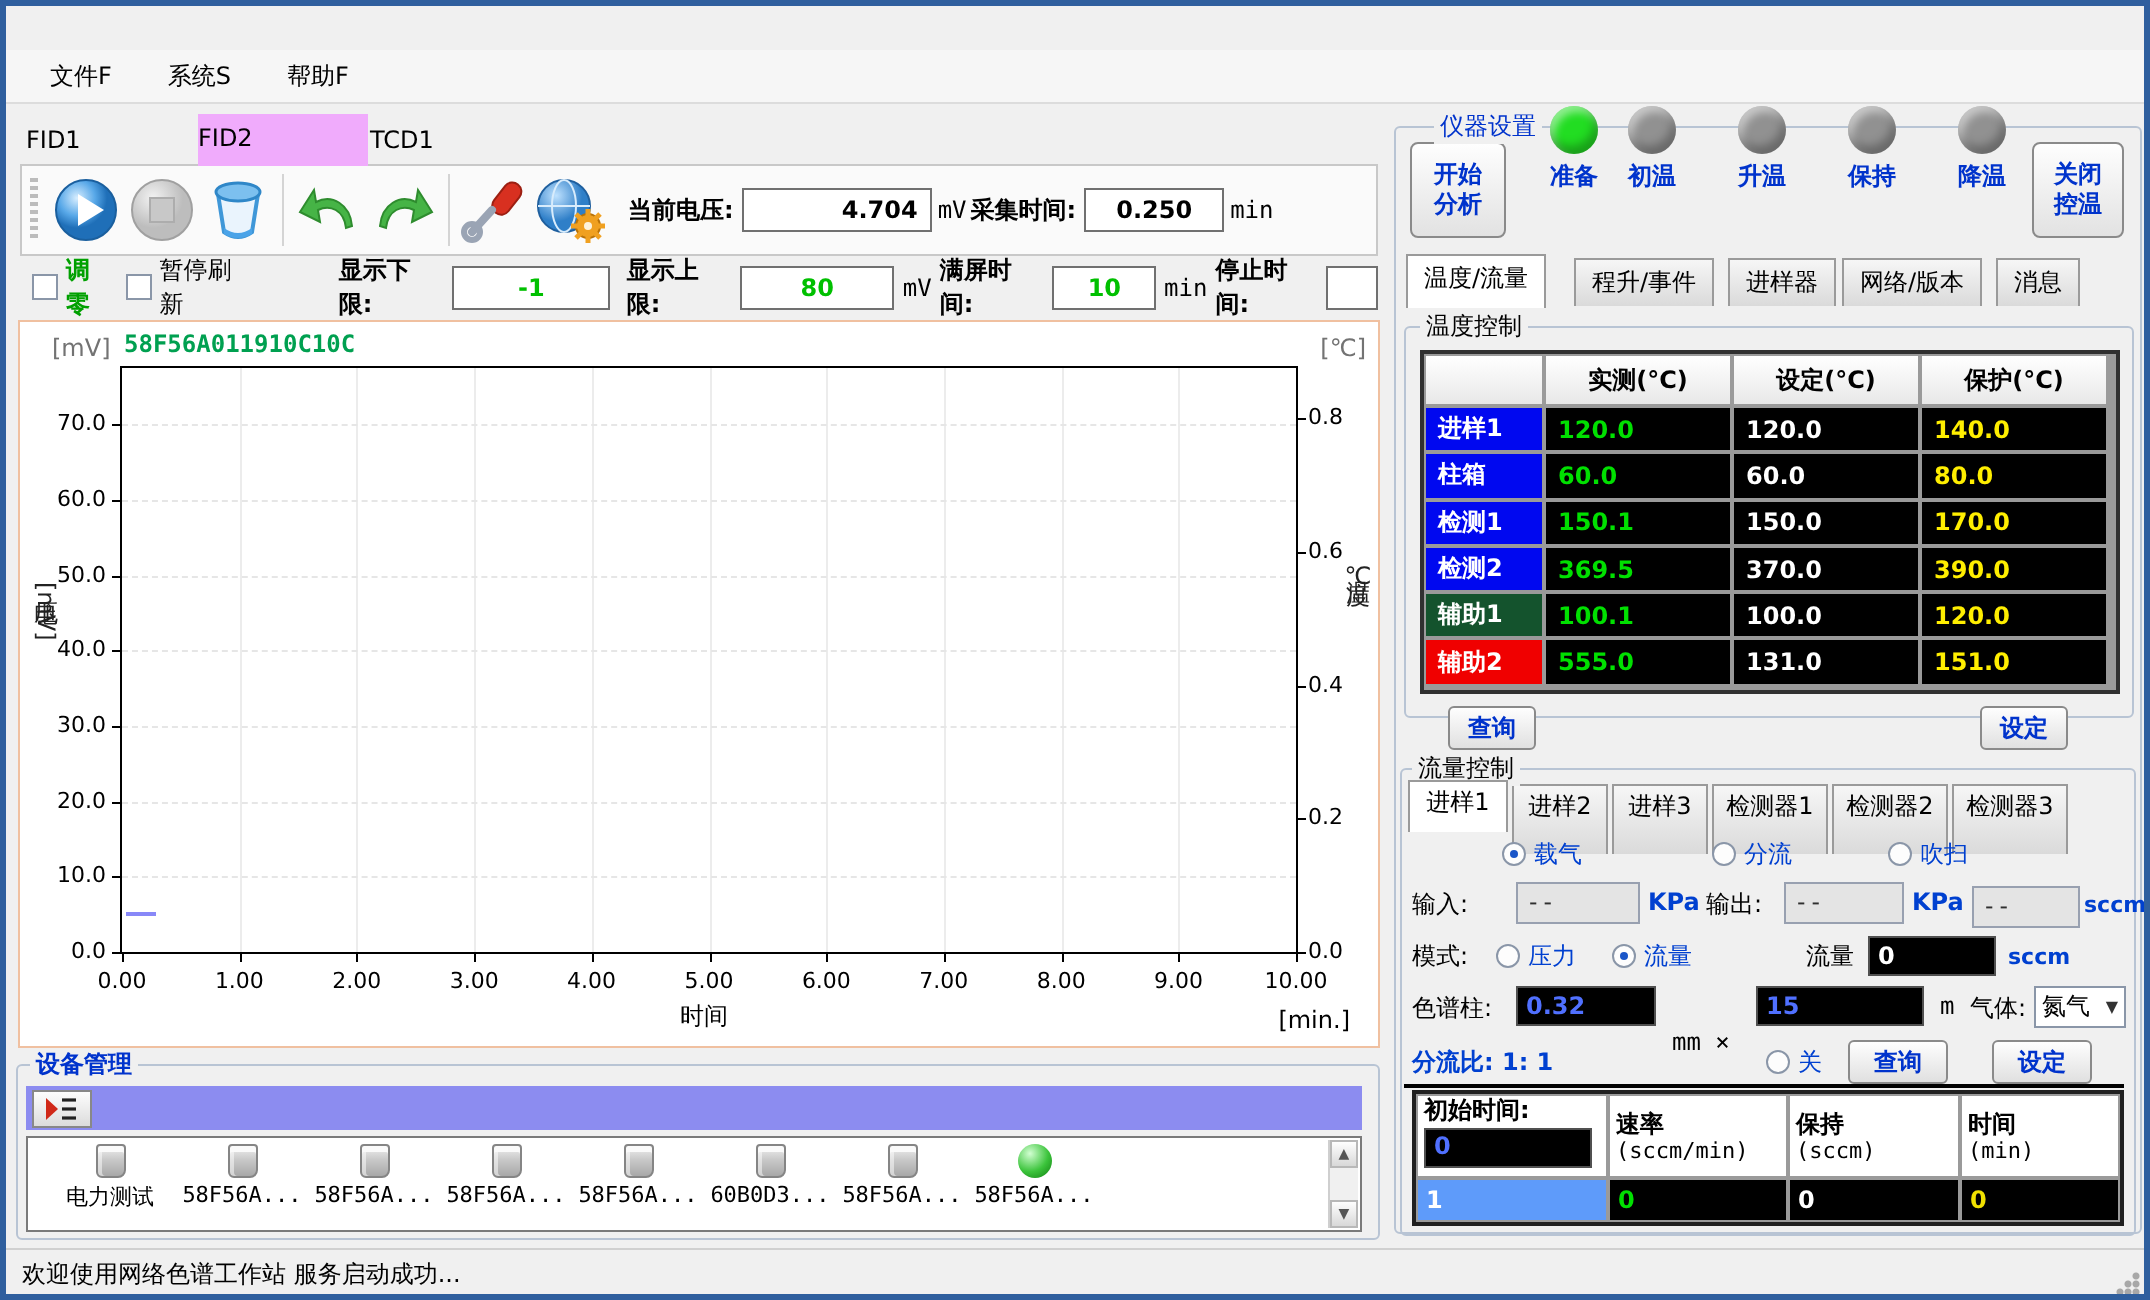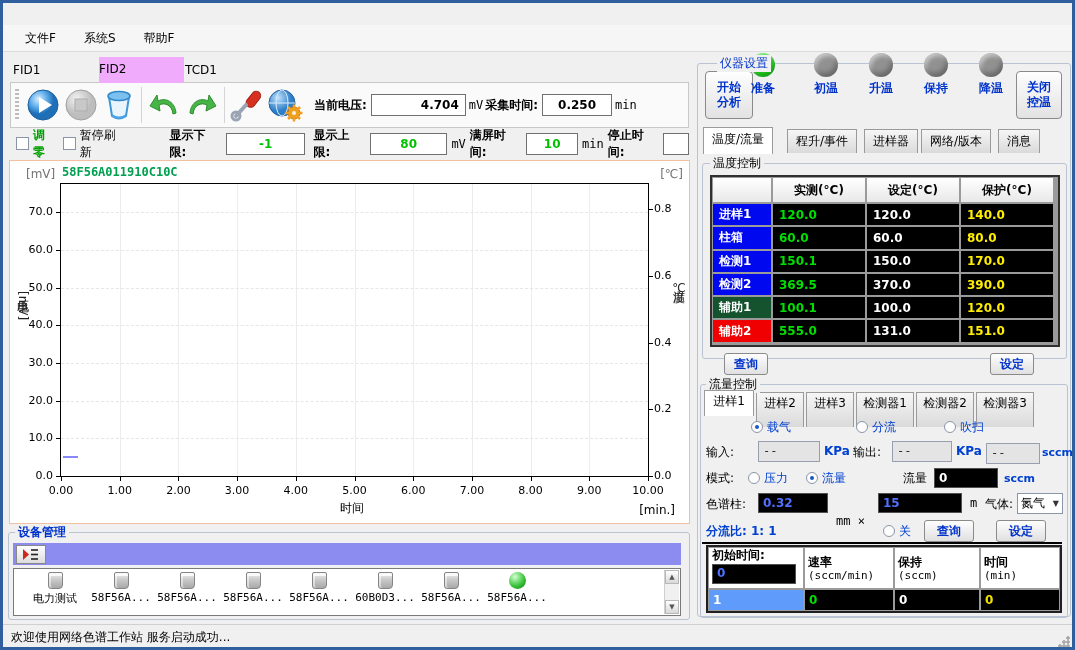--- a/index.html
+++ b/index.html
@@ -484,21 +484,21 @@
   <div class="ins-panel">
     <div class="gborder" style="left:1px; top:10px; right:4px; bottom:6px;"></div>
     <div class="gtitle blue" style="left:8px; top:2px; font-weight:normal;margin-left:13px;">仪器设置</div>
 
     <div class="btn2line" style="left:9px; top:18px;">
       <span>开始</span>
       <span>分析</span>
     </div>
     <div>
 
-    <div class="ind" style="left: 40px;">
+    <div class="ind" style="left: 64px;">
         <div class="dot" style="background: rgb(34, 221, 34);"></div>
         <div class="ind-label">准备</div>
       </div>
         <div class="ind" style="left: 103px;">
         <div class="dot" style="background: rgb(145, 145, 145);"></div>
         <div class="ind-label">初温</div>
       </div>
         <div class="ind" style="left: 158px;">
         <div class="dot" style="background: rgb(145, 145, 145);"></div>
         <div class="ind-label">升温</div>

